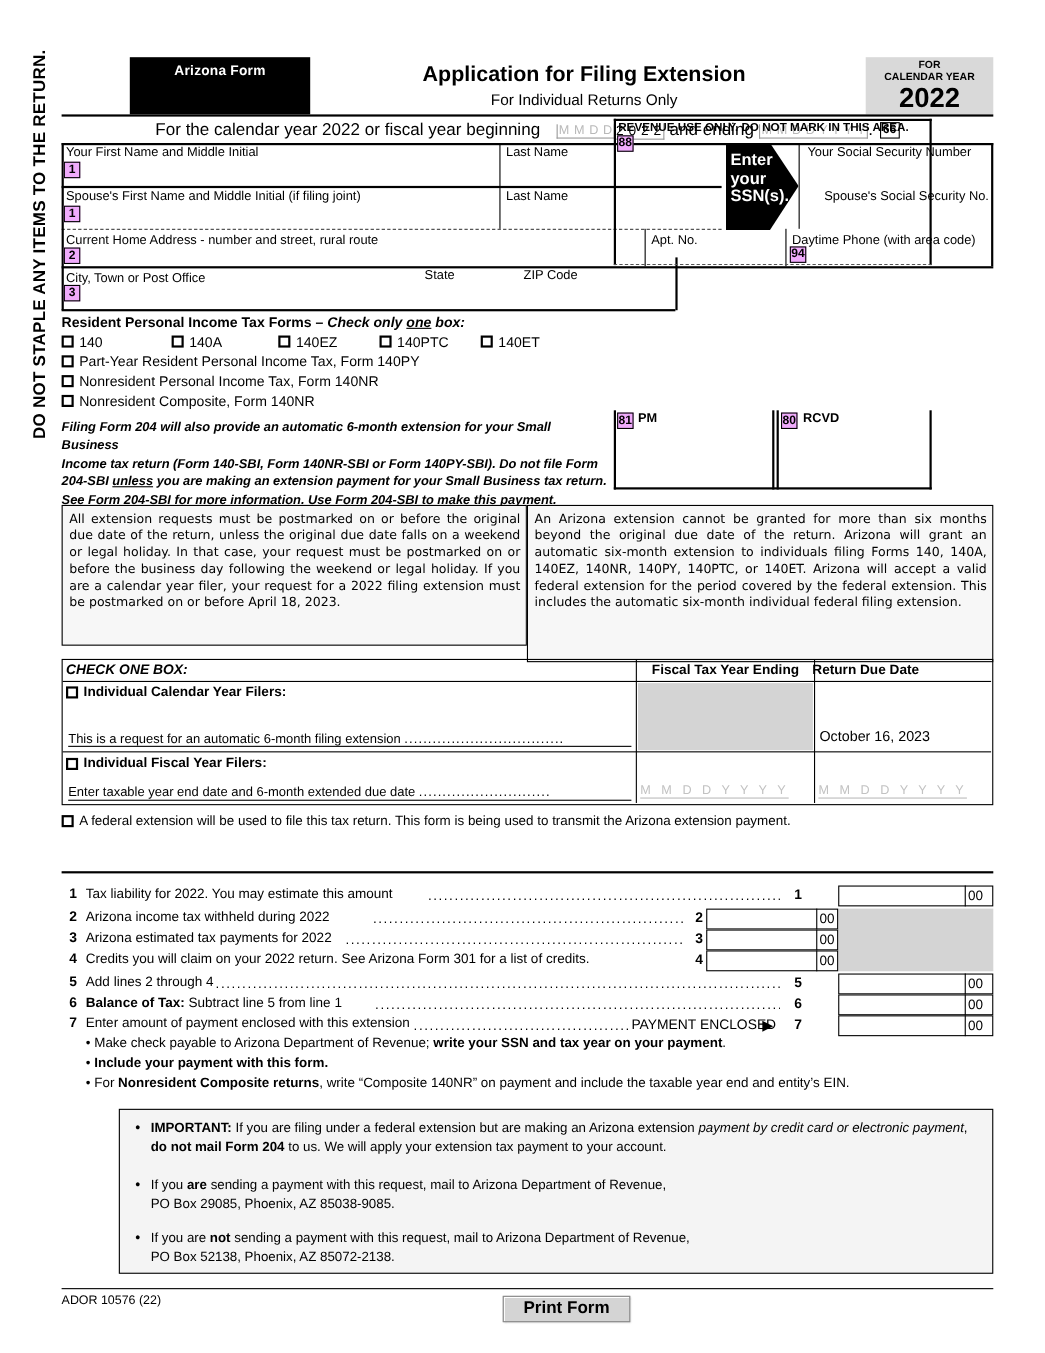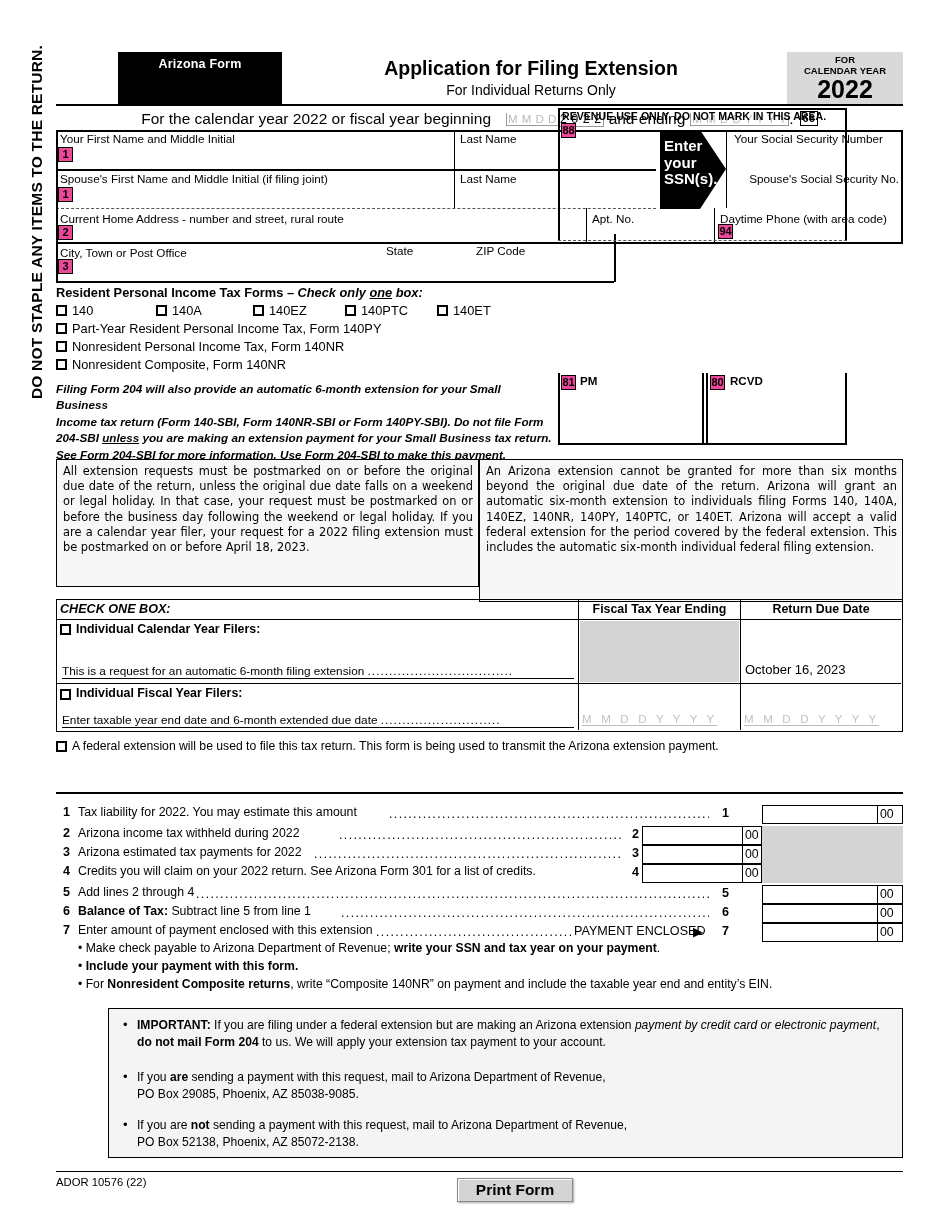--- a/index.html
+++ b/index.html
@@ -58,21 +58,21 @@
   }
 
   
   .idblock { position:absolute; left:56px; top:130px; width:847px; height:152px; }
   .cell { position:absolute; font-size:11.7px; }
   .cell .lbl { padding:2px 0 0 4px; }
   .hline { position:absolute; background:#000; }
   .vline { position:absolute; background:#000; }
   .dashline { position:absolute; border-top:1.2px dashed #555; }
   .numtag {
-    position:absolute; border:1.4px solid #000; background:#ec4899;
+    position:absolute; border:1.4px solid #000; background:#f0abfc;
     width:15px; height:15px; font-size:11px; font-weight:bold;
     line-height:13px; text-align:center;
   }
 
   .ssnarrow { position:absolute; left:604px; top:0px; width:66px; height:79px; }
   .ssnarrow .txt {
     position:absolute; left:0; top:0; color:#fff; font-size:15px; font-weight:bold;
     line-height:16.5px; padding:8px 0 0 4px;
   }
 
@@ -340,21 +340,21 @@
 
     <div class="hline" style="left:0;top:19px;width:844px;height:1.4px"></div>
     <div class="hline" style="left:0;top:83px;width:844px;height:1.4px"></div>
     <div class="vline" style="left:521px;top:0;width:1.4px;height:130px"></div>
     <div class="vline" style="left:683px;top:0;width:1.4px;height:130px"></div>
 
     <div class="shadecell" style="left:523px;top:21px;width:159px;height:61px"></div>
 
     <div class="cob-hdr-l">CHECK ONE BOX:</div>
     <div class="cob-h2" style="left:523px;width:159px">Fiscal Tax Year Ending</div>
-    <div class="cob-h2" style="left:685px;width:158px">Return Due Date</div>
+    <div class="cob-h2" style="left:651px;width:158px">Return Due Date</div>
 
     <div style="position:absolute;left:3px;top:22px;display:flex;align-items:center">
       <span class="cbx"></span>
       <span class="cob-label" style="position:relative">Individual Calendar Year Filers:</span>
     </div>
     <div class="cob-dots" style="left:5px;top:64px;width:512px">
       <span>This is a request for an automatic 6-month filing extension</span>
       <span style="letter-spacing:1px"> ..................................</span>
     </div>
     <div style="position:absolute;left:688px;top:62px;font-size:13px">October 16, 2023</div>

